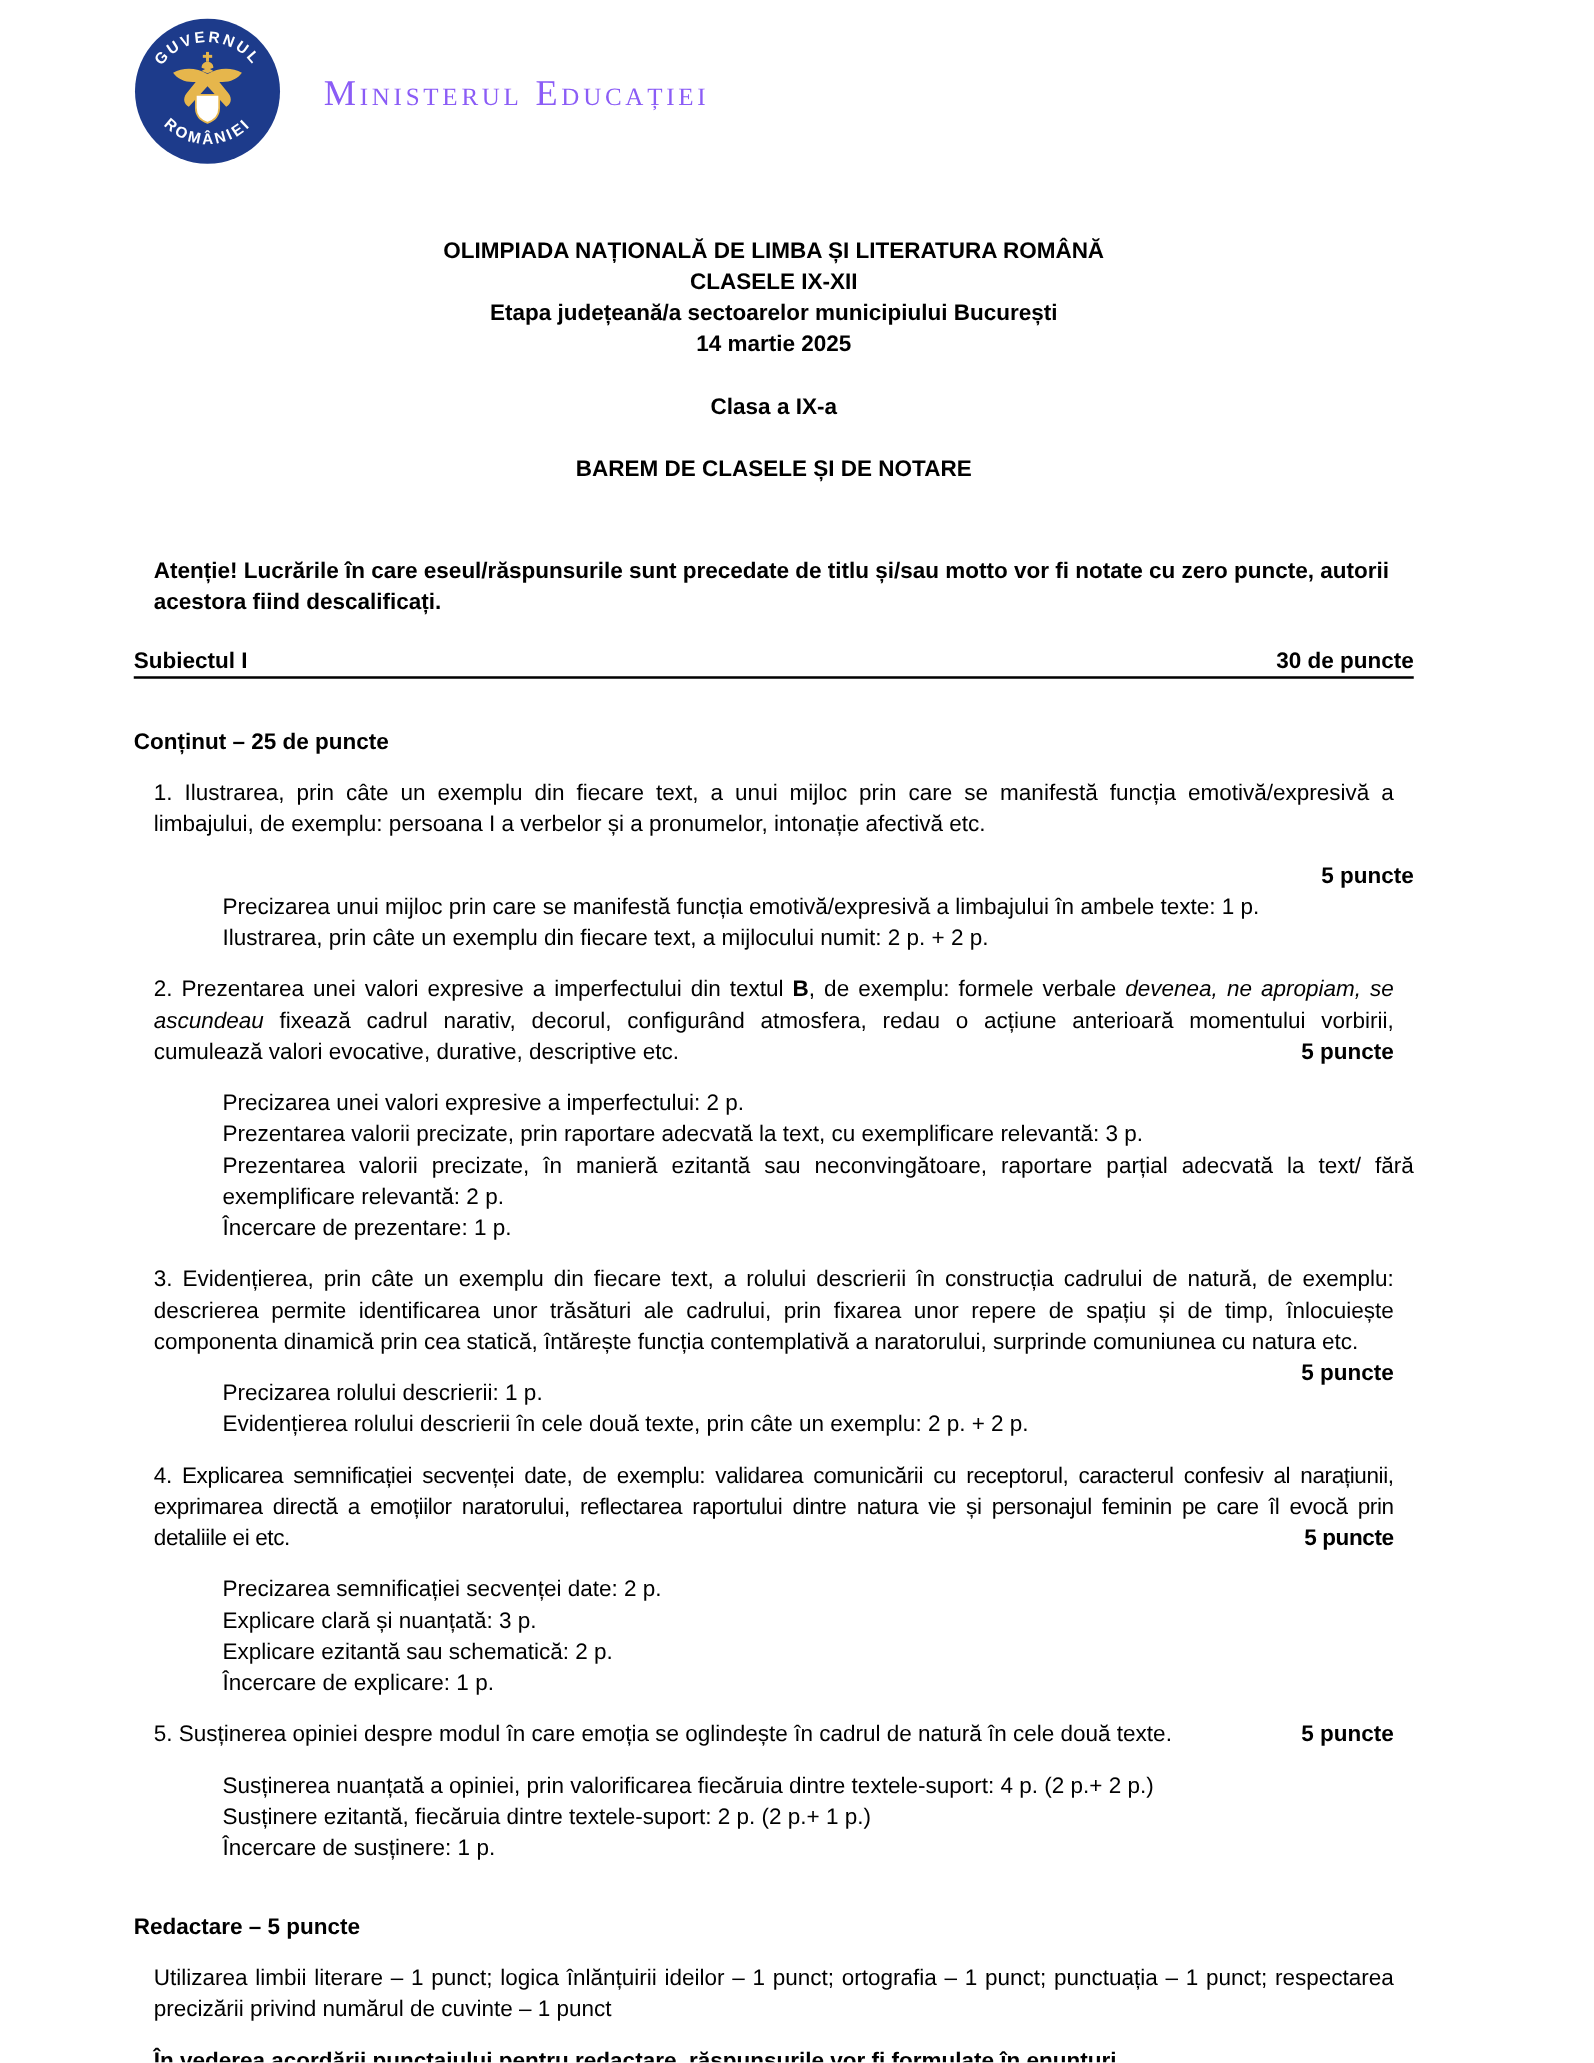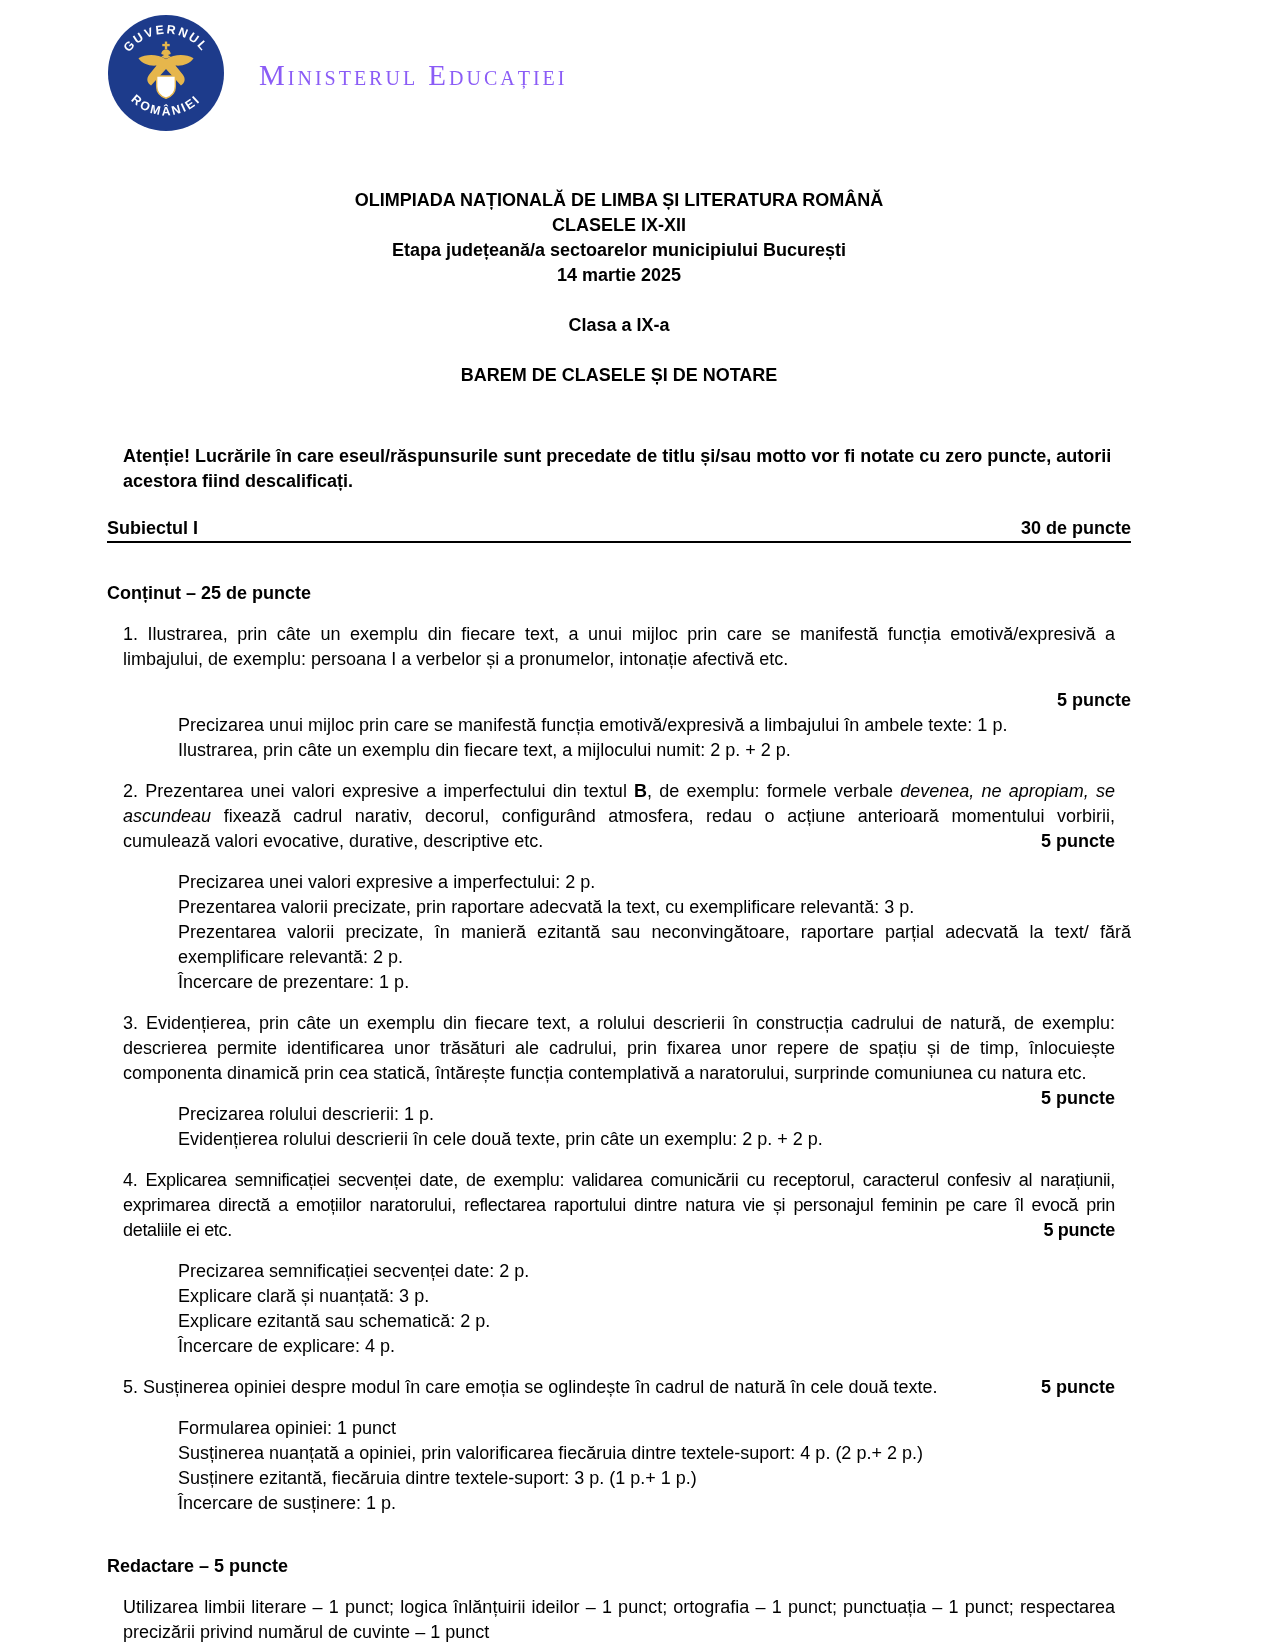--- a/index.html
+++ b/index.html
@@ -97,28 +97,27 @@
     <p class="para"><span>3. Evidențierea, prin câte un exemplu din fiecare text, a rolului descrierii în construcția cadrului de natură, de exemplu: descrierea permite identificarea unor trăsături ale cadrului, prin fixarea unor repere de spațiu și de timp, înlocuiește componenta dinamică prin cea statică, întărește funcția contemplativă a naratorului, surprinde comuniunea cu natura etc.</span><span class="pts">5 puncte</span></p>
     <div class="sub">Precizarea rolului descrierii: 1 p.</div>
     <div class="sub">Evidențierea rolului descrierii în cele două texte, prin câte un exemplu: 2 p. + 2 p.</div>
   </div>
 
   <div class="item">
     <p class="para tight"><span>4. Explicarea semnificației secvenței date, de exemplu: validarea comunicării cu receptorul, caracterul confesiv al narațiunii, exprimarea directă a emoțiilor naratorului, reflectarea raportului dintre natura vie și personajul feminin pe care îl evocă prin detaliile ei etc.</span><span class="pts">5 puncte</span></p>
     <div class="sub">Precizarea semnificației secvenței date: 2 p.</div>
     <div class="sub">Explicare clară și nuanțată: 3 p.</div>
     <div class="sub">Explicare ezitantă sau schematică: 2 p.</div>
-    <div class="sub">Încercare de explicare: 4 p.</div>
+    <div class="sub">Încercare de explicare: 1 p.</div>
   </div>
 
   <div class="item">
     <p class="para"><span>5. Susținerea opiniei despre modul în care emoția se oglindește în cadrul de natură în cele două texte.</span><span class="pts">5 puncte</span></p>
-    <div class="sub">Formularea opiniei: 1 punct</div>
     <div class="sub">Susținerea nuanțată a opiniei, prin valorificarea fiecăruia dintre textele-suport: 4 p. (2 p.+ 2 p.)</div>
-    <div class="sub">Susținere ezitantă, fiecăruia dintre textele-suport: 3 p. (1 p.+ 1 p.)</div>
+    <div class="sub">Susținere ezitantă, fiecăruia dintre textele-suport: 2 p. (2 p.+ 1 p.)</div>
     <div class="sub">Încercare de susținere: 1 p.</div>
   </div>
 
   <div class="bold-heading">Redactare – 5 puncte</div>
   <p class="para">Utilizarea limbii literare – 1 punct; logica înlănțuirii ideilor – 1 punct; ortografia – 1 punct; punctuația – 1 punct; respectarea precizării privind numărul de cuvinte – 1 punct</p>
   <p class="para final-note">În vederea acordării punctajului pentru redactare, răspunsurile vor fi formulate în enunțuri.</p>
 
 </div>
 
 </body></html>

